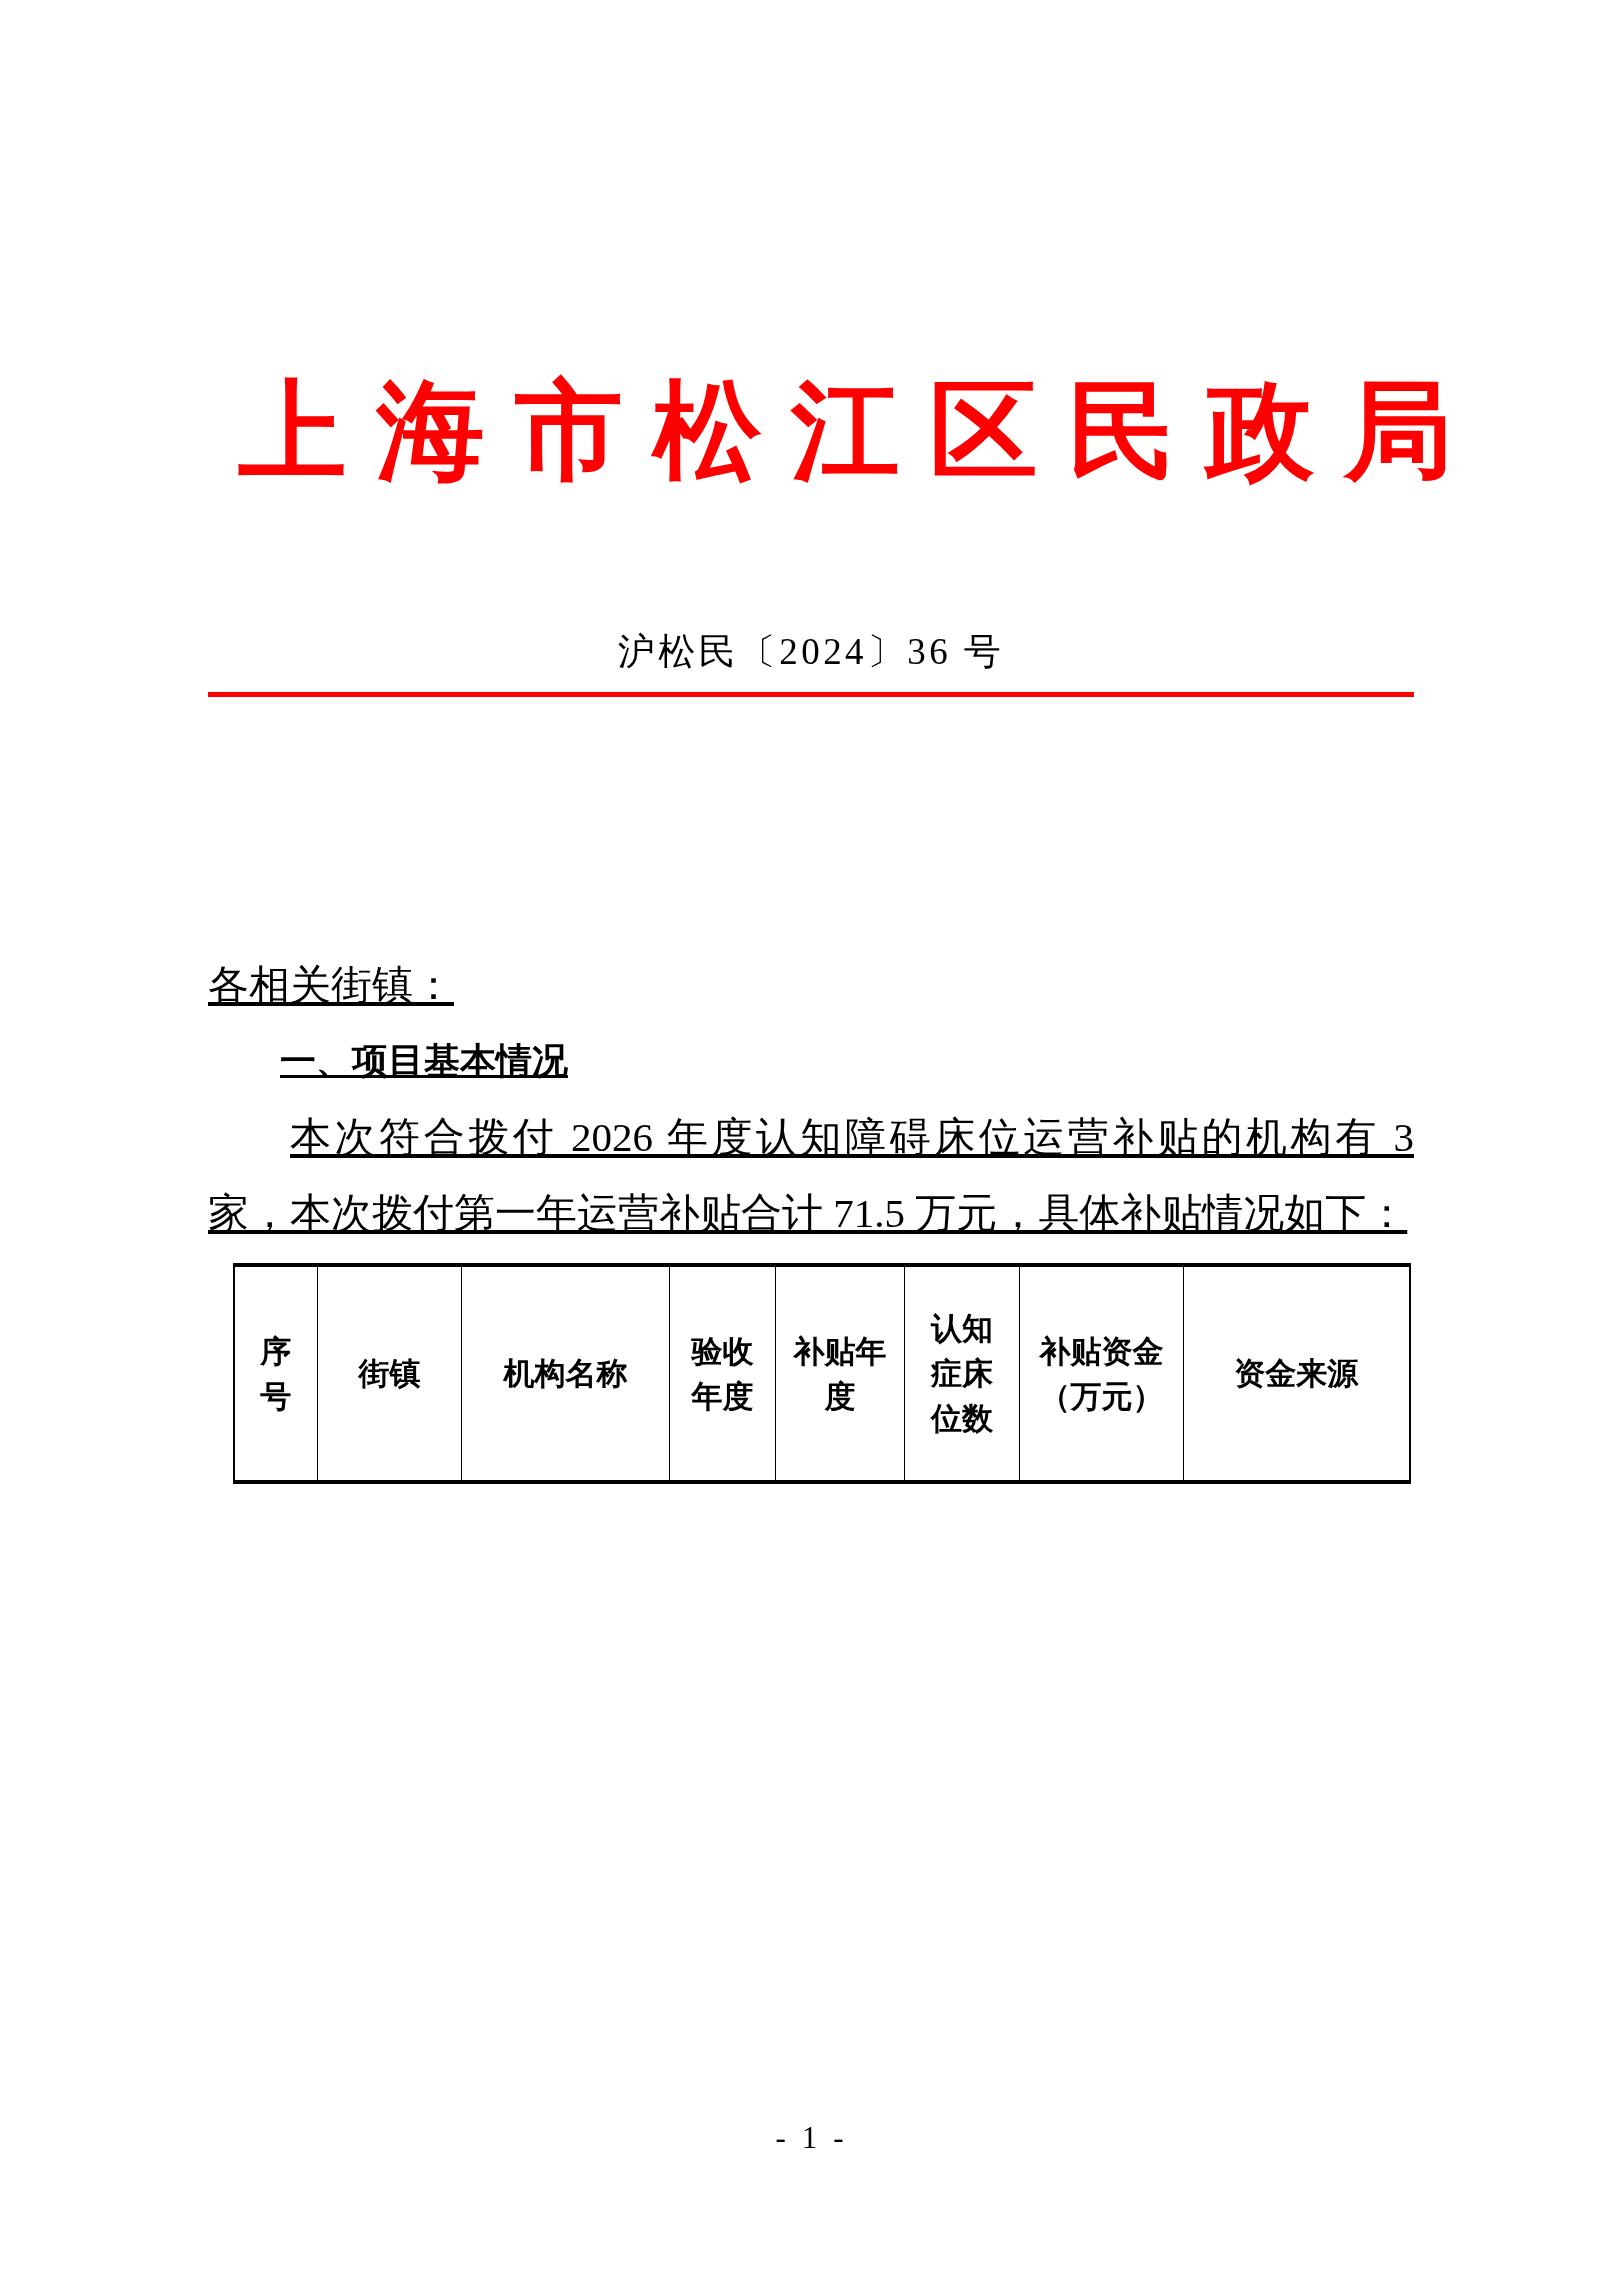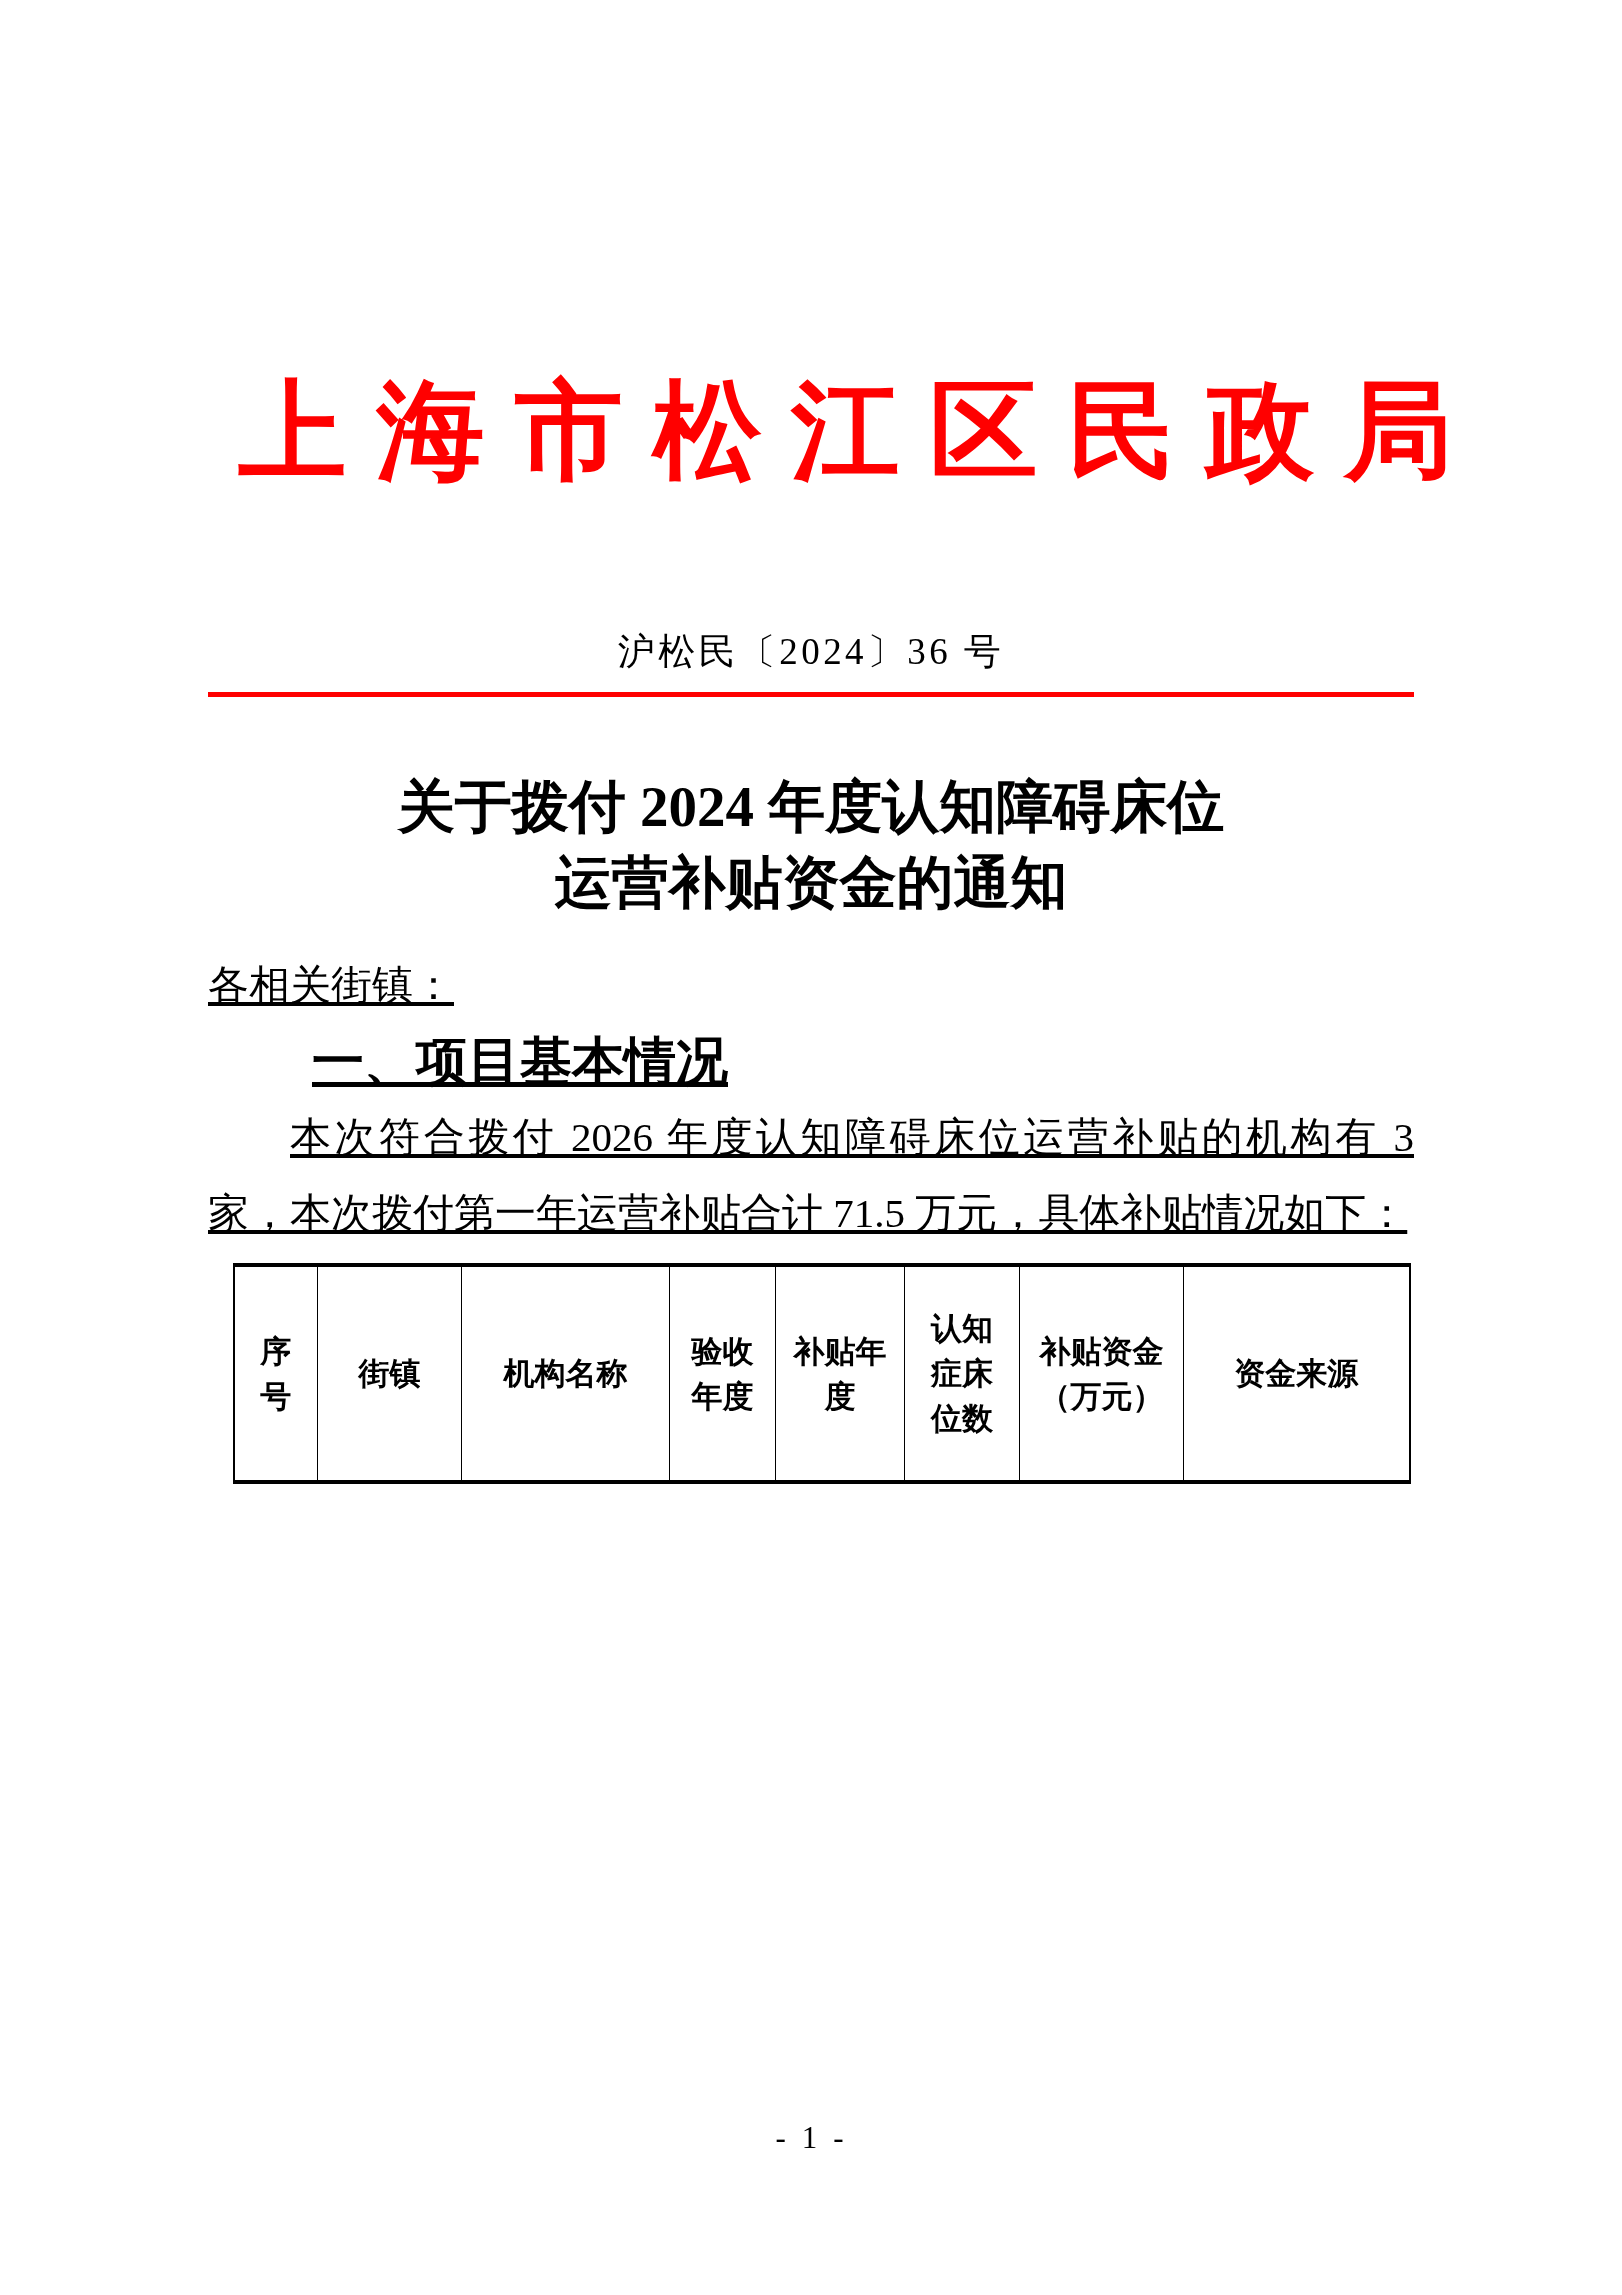--- a/index.html
+++ b/index.html
@@ -67,21 +67,21 @@
     width: 1206px;
     font-size: 41px;
     line-height: 76px;
     text-align: justify;
   }
   .doc-body p { margin: 0; text-decoration: underline; }
   .para-indent { text-indent: 2em; }
   .section-heading {
     font-family: "Liberation Sans", "DejaVu Sans", sans-serif;
     font-weight: bold;
-    font-size: 52px;
+    font-size: 36px;
     text-indent: 2em;
     line-height: 76px;
   }
   
   .subsidy-table {
     margin-left: 24.5px;
     margin-top: 12px;
     border-collapse: collapse;
     table-layout: fixed;
     width: 1174px;
@@ -116,24 +116,20 @@
 <body>
 
 <div class="page">
 
   <div class="agency-header">上海市松江区民政局</div>
 
   <div class="doc-number">沪松民〔2024〕36 号</div>
 
   <div class="red-divider"></div>
 
-  <div class="doc-title">
-    <div>关于拨付 2024 年度认知障碍床位</div>
-    <div>运营补贴资金的通知</div>
-  </div>
 
   <div class="doc-body">
     <p>各相关街镇：</p>
     <p class="section-heading">一、项目基本情况</p>
     <p class="para-indent">本次符合拨付 2026 年度认知障碍床位运营补贴的机构有 3 家，本次拨付第一年运营补贴合计 71.5 万元，具体补贴情况如下：</p>
 
     <table class="subsidy-table">
       <colgroup>
         <col style="width:84px">
         <col style="width:144px">

